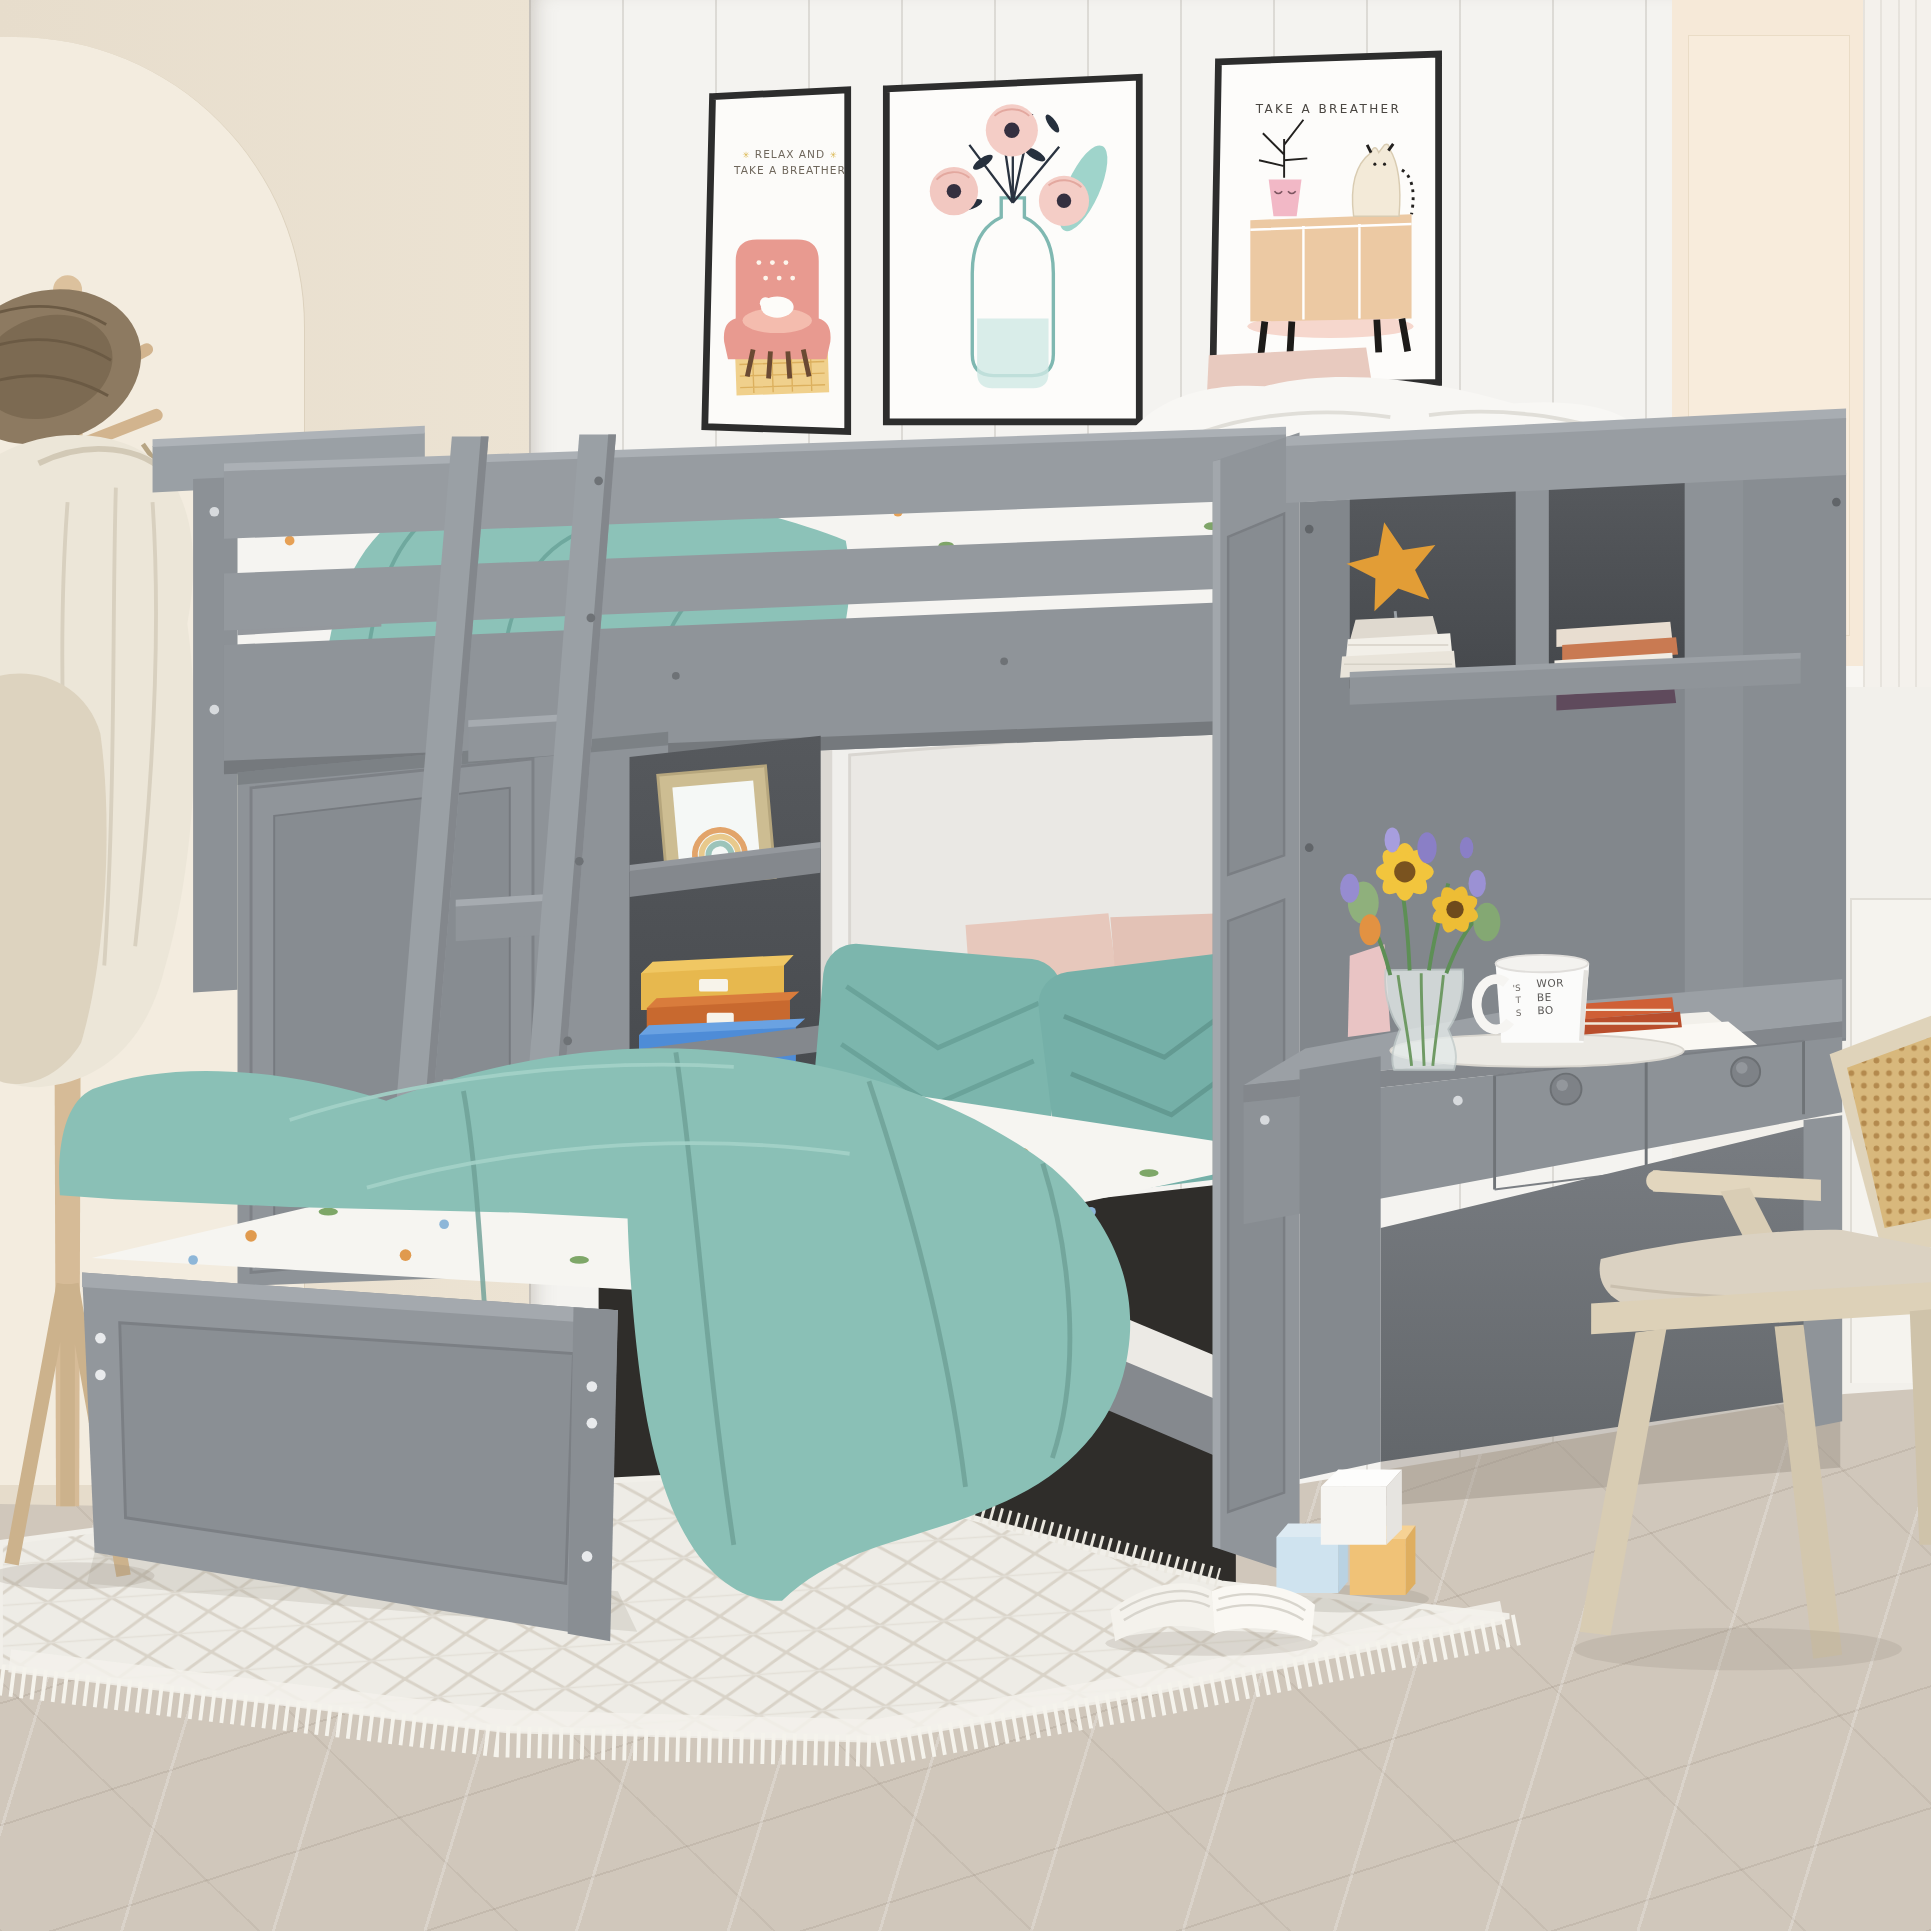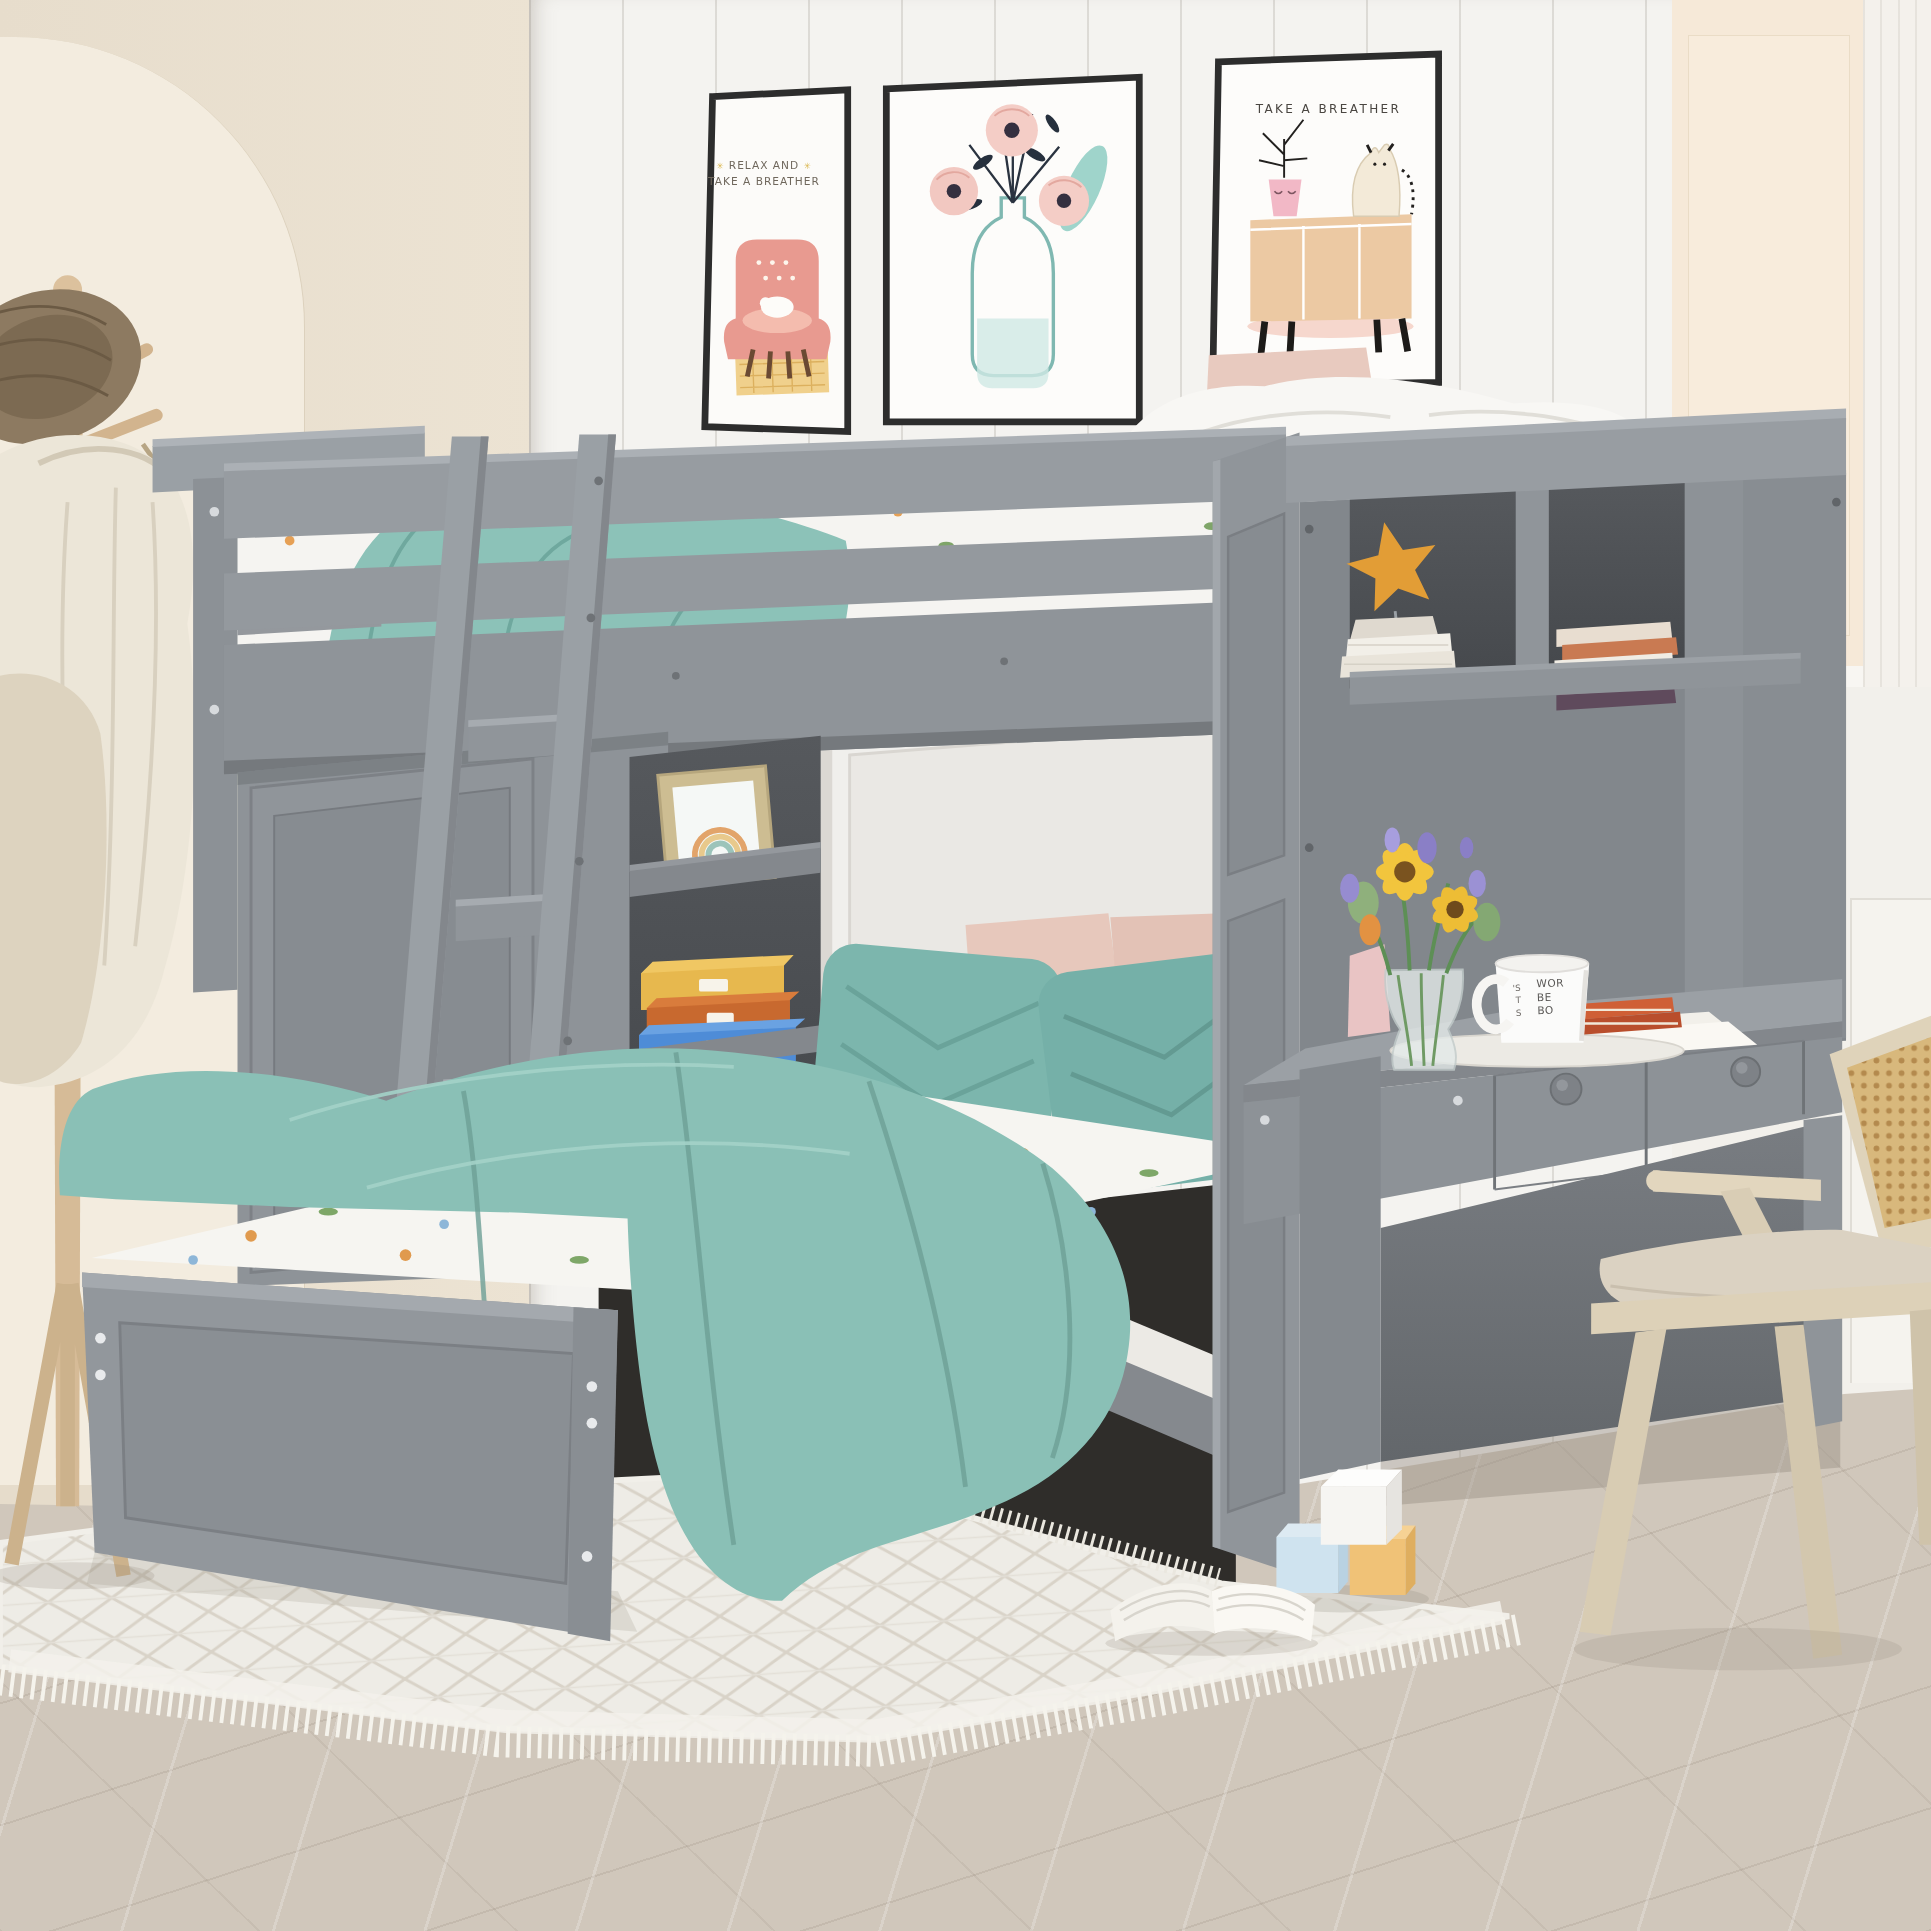--- a/index.html
+++ b/index.html
@@ -473,21 +473,21 @@
       <polygon points="1436,1540 1452,1522 1452,1584 1436,1600" fill="#e6e4e0"></polygon>
     </g>
     <g>
       <ellipse cx="1255" cy="1702" rx="110" ry="13" fill="#8a8275" opacity=".2"></ellipse>
       <path d="M1150,1668 C1185,1640 1230,1632 1255,1648 L1258,1692 C1230,1678 1185,1684 1155,1700 Z" fill="#f4f2ec"></path>
       <path d="M1255,1648 C1290,1634 1340,1642 1362,1662 L1358,1700 C1330,1686 1286,1682 1258,1692 Z" fill="#faf8f3"></path>
       <path d="M1160,1668 C1192,1648 1228,1642 1252,1654 M1164,1678 C1196,1658 1230,1652 1253,1664 M1262,1656 C1292,1646 1330,1652 1352,1668 M1260,1668 C1290,1658 1326,1662 1350,1678" stroke="#d8d5cd" stroke-width="2.5" fill="none"></path>
     </g>
   </svg>
 
-  <div class="cap" style="left:706px;top:147px;width:116px;margin-top:11px;">
+  <div class="cap" style="left:732px;top:147px;width:116px;">
     <span class="star">✳</span>
     <span>RELAX AND</span>
     <span class="star">✳</span><br>
     <span>TAKE A BREATHER</span>
   </div>
   <div class="cap3" style="left:1232px;top:102px;width:193px;">TAKE A BREATHER</div>
 
   <div class="mugtxt" style="left:1498px;top:977px;width:97px;height:46px;">
     <span class="l">
       <span>'S</span><br>

